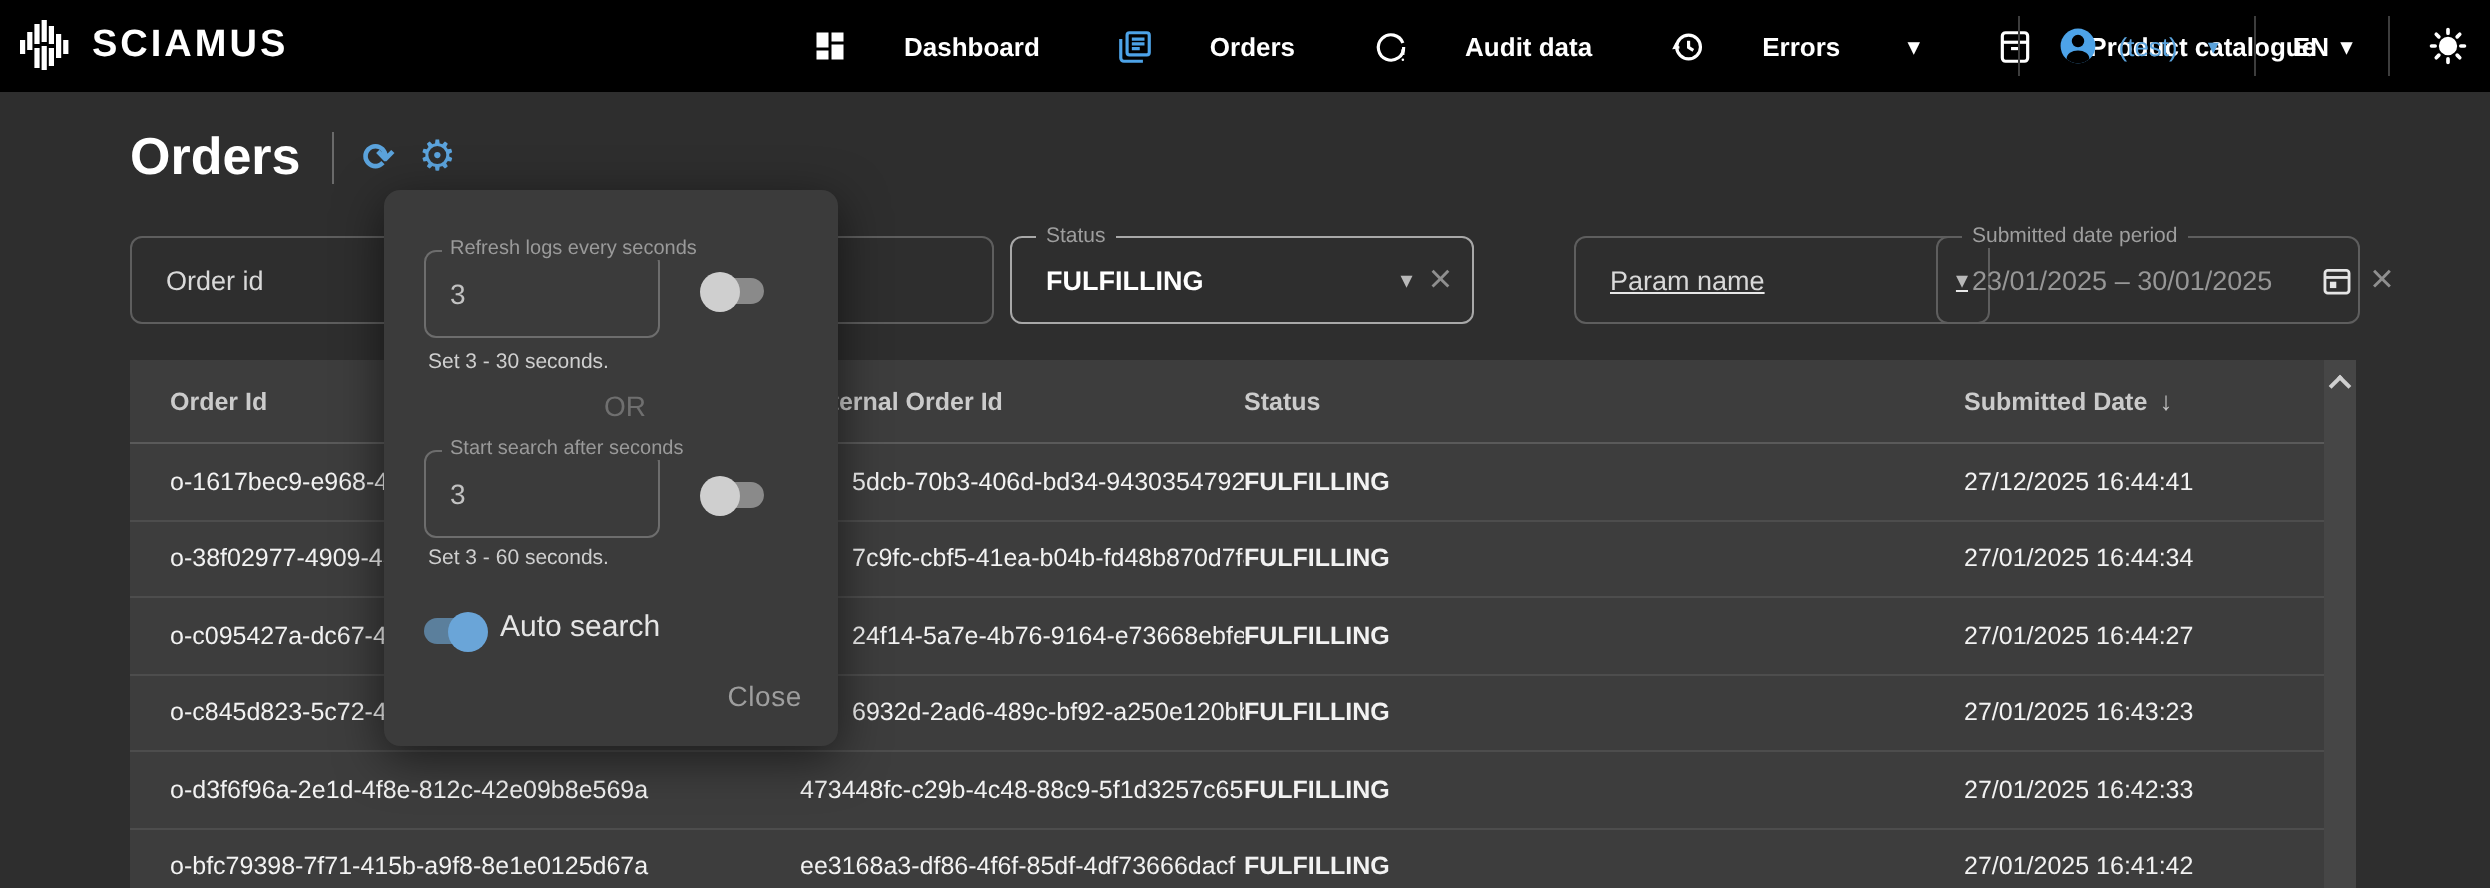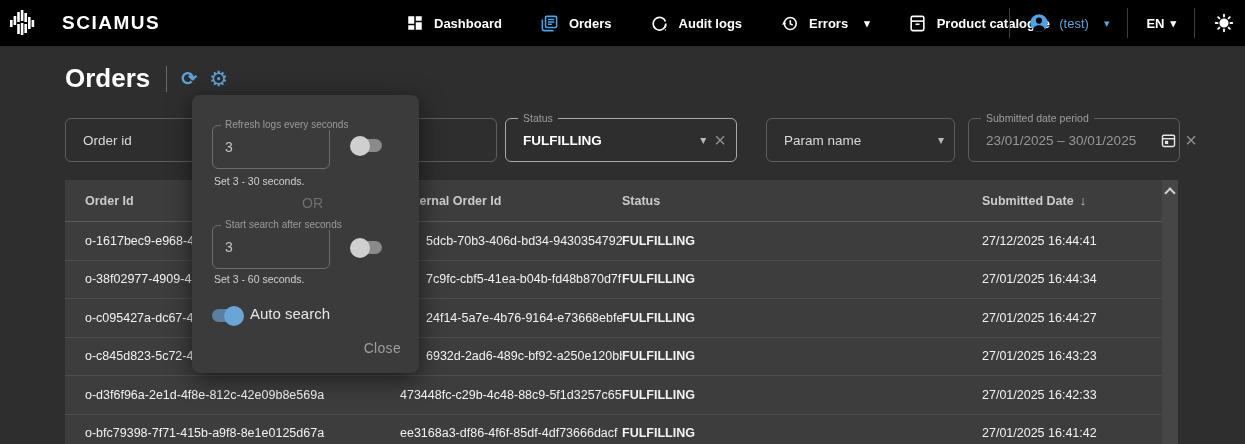--- a/index.html
+++ b/index.html
@@ -1,24 +1,24 @@
 <!DOCTYPE html>
 <html><head>
 <meta charset="utf-8">
 <style>
   * { margin:0; padding:0; box-sizing:border-box; }
   html,body { width:1245px; height:444px; overflow:hidden; }
   body { background:#2e2e2e; font-family:"Liberation Sans", sans-serif; color:#e8e8e8; position:relative; }
 
   
   .topnav { position:absolute; left:0; top:0; width:1245px; height:46px; background:#000; display:flex; align-items:center; z-index:5; }
-  .brand { display:flex; align-items:center; gap:24px; margin-left:8px; }
+  .brand { display:flex; align-items:center; gap:8px; margin-left:8px; }
   .brand-name { font-size:19px; font-weight:bold; letter-spacing:1.5px; color:#fff; }
   .nav-items { position:absolute; left:406px; display:flex; align-items:center; gap:38px; }
-  .nav-item { display:flex; align-items:center; gap:10px; font-size:13px; font-weight:bold; color:#fff; cursor:pointer; }
+  .nav-item { display:flex; align-items:center; gap:28px; font-size:13px; font-weight:bold; color:#fff; cursor:pointer; }
   .nav-right { position:absolute; right:10px; display:flex; align-items:center; }
   .nav-divider { width:1px; height:30px; background:#3d3d3d; margin:0 18px; }
   .accent { color:#5ba3dc; }
   .chev { font-size:11px; margin-left:6px; }
   .user-item { display:flex; align-items:center; gap:9px; font-size:13px; font-weight:normal; cursor:pointer; }
   .lang-item { display:flex; align-items:center; font-size:13px; font-weight:bold; color:#fff; cursor:pointer; }
   .sun-wrap { cursor:pointer; display:flex; align-items:center; }
 
   
   .page-head { position:absolute; left:65px; top:63px; display:flex; align-items:center; }
@@ -28,21 +28,21 @@
   .refresh-glyph { font-size:19px; font-weight:bold; }
   .gear-glyph { font-size:21px; margin-left:12px; }
 
   
   .ffield { position:absolute; top:118px; height:44px; border:1px solid #5e5e5e; border-radius:6px; display:flex; align-items:center; background:transparent; }
   .ffield .fval { font-size:13.5px; color:#d9d9d9; margin-left:17px; white-space:nowrap; }
   .flabel { position:absolute; top:-7px; left:12px; font-size:10.5px; color:#9e9e9e; background:#2e2e2e; padding:0 5px; white-space:nowrap; }
   #f-orderid   { left:65px;  width:432px; }
   #f-status    { left:505px; width:232px; border-color:#a8a8a8; }
   #f-status .fval { font-weight:bold; color:#fff; }
-  #f-param     { left:766px; width:189px; }
+  #f-param     { left:787px; width:208px;text-decoration:underline; }
   #f-date      { left:968px; width:212px;gap:24px; }
   #f-date .fval { color:#979797; }
   .fctrl { display:flex; align-items:center; margin-left:auto; gap:8px; margin-right:10px; }
   .dd-arrow { color:#b9b9b9; font-size:12px; cursor:pointer; }
   .clear-x { color:#8f8f8f; font-size:20px; line-height:1; cursor:pointer; font-weight:normal; }
 
   
   .table { position:absolute; left:65px; top:180px; width:1113px; bottom:0; background:#3d3d3d; }
   .trow { display:grid; grid-template-columns:315px 222px 360px 1fr; align-items:center; padding-left:20px; height:38.5px; border-bottom:1px solid #4d4d4d; font-size:12.5px; color:#f2f2f2; }
   .thead { height:42px; border-bottom:1px solid #5a5a5a; color:#cbcbcb; font-weight:bold; font-size:12.5px; }
@@ -116,21 +116,21 @@
       <span>Orders</span>
     </div>
     <div class="nav-item">
       <span>
         <svg width="19" height="19" viewBox="0 0 24 24" fill="none" stroke="#fff" stroke-width="2">
           <path d="M19.5 9.5 A8 8 0 1 0 20 12"></path>
           <path d="M19.5 13.5v3.5"></path>
           <circle cx="19.5" cy="20" r="0.8" fill="#fff" stroke="none"></circle>
         </svg>
       </span>
-      <span>Audit logs</span>
+      <span>Audit data</span>
     </div>
     <div class="nav-item">
       <span>
         <svg width="19" height="19" viewBox="0 0 24 24" fill="none" stroke="#fff" stroke-width="2">
           <circle cx="13" cy="12" r="7.5"></circle>
           <path d="M13 8v4.3l3 1.8"></path>
           <path d="M5.5 9.5 L4 12.5 L7.2 12.2" stroke-width="1.6"></path>
         </svg>
       </span>
       <span>Errors</span>

